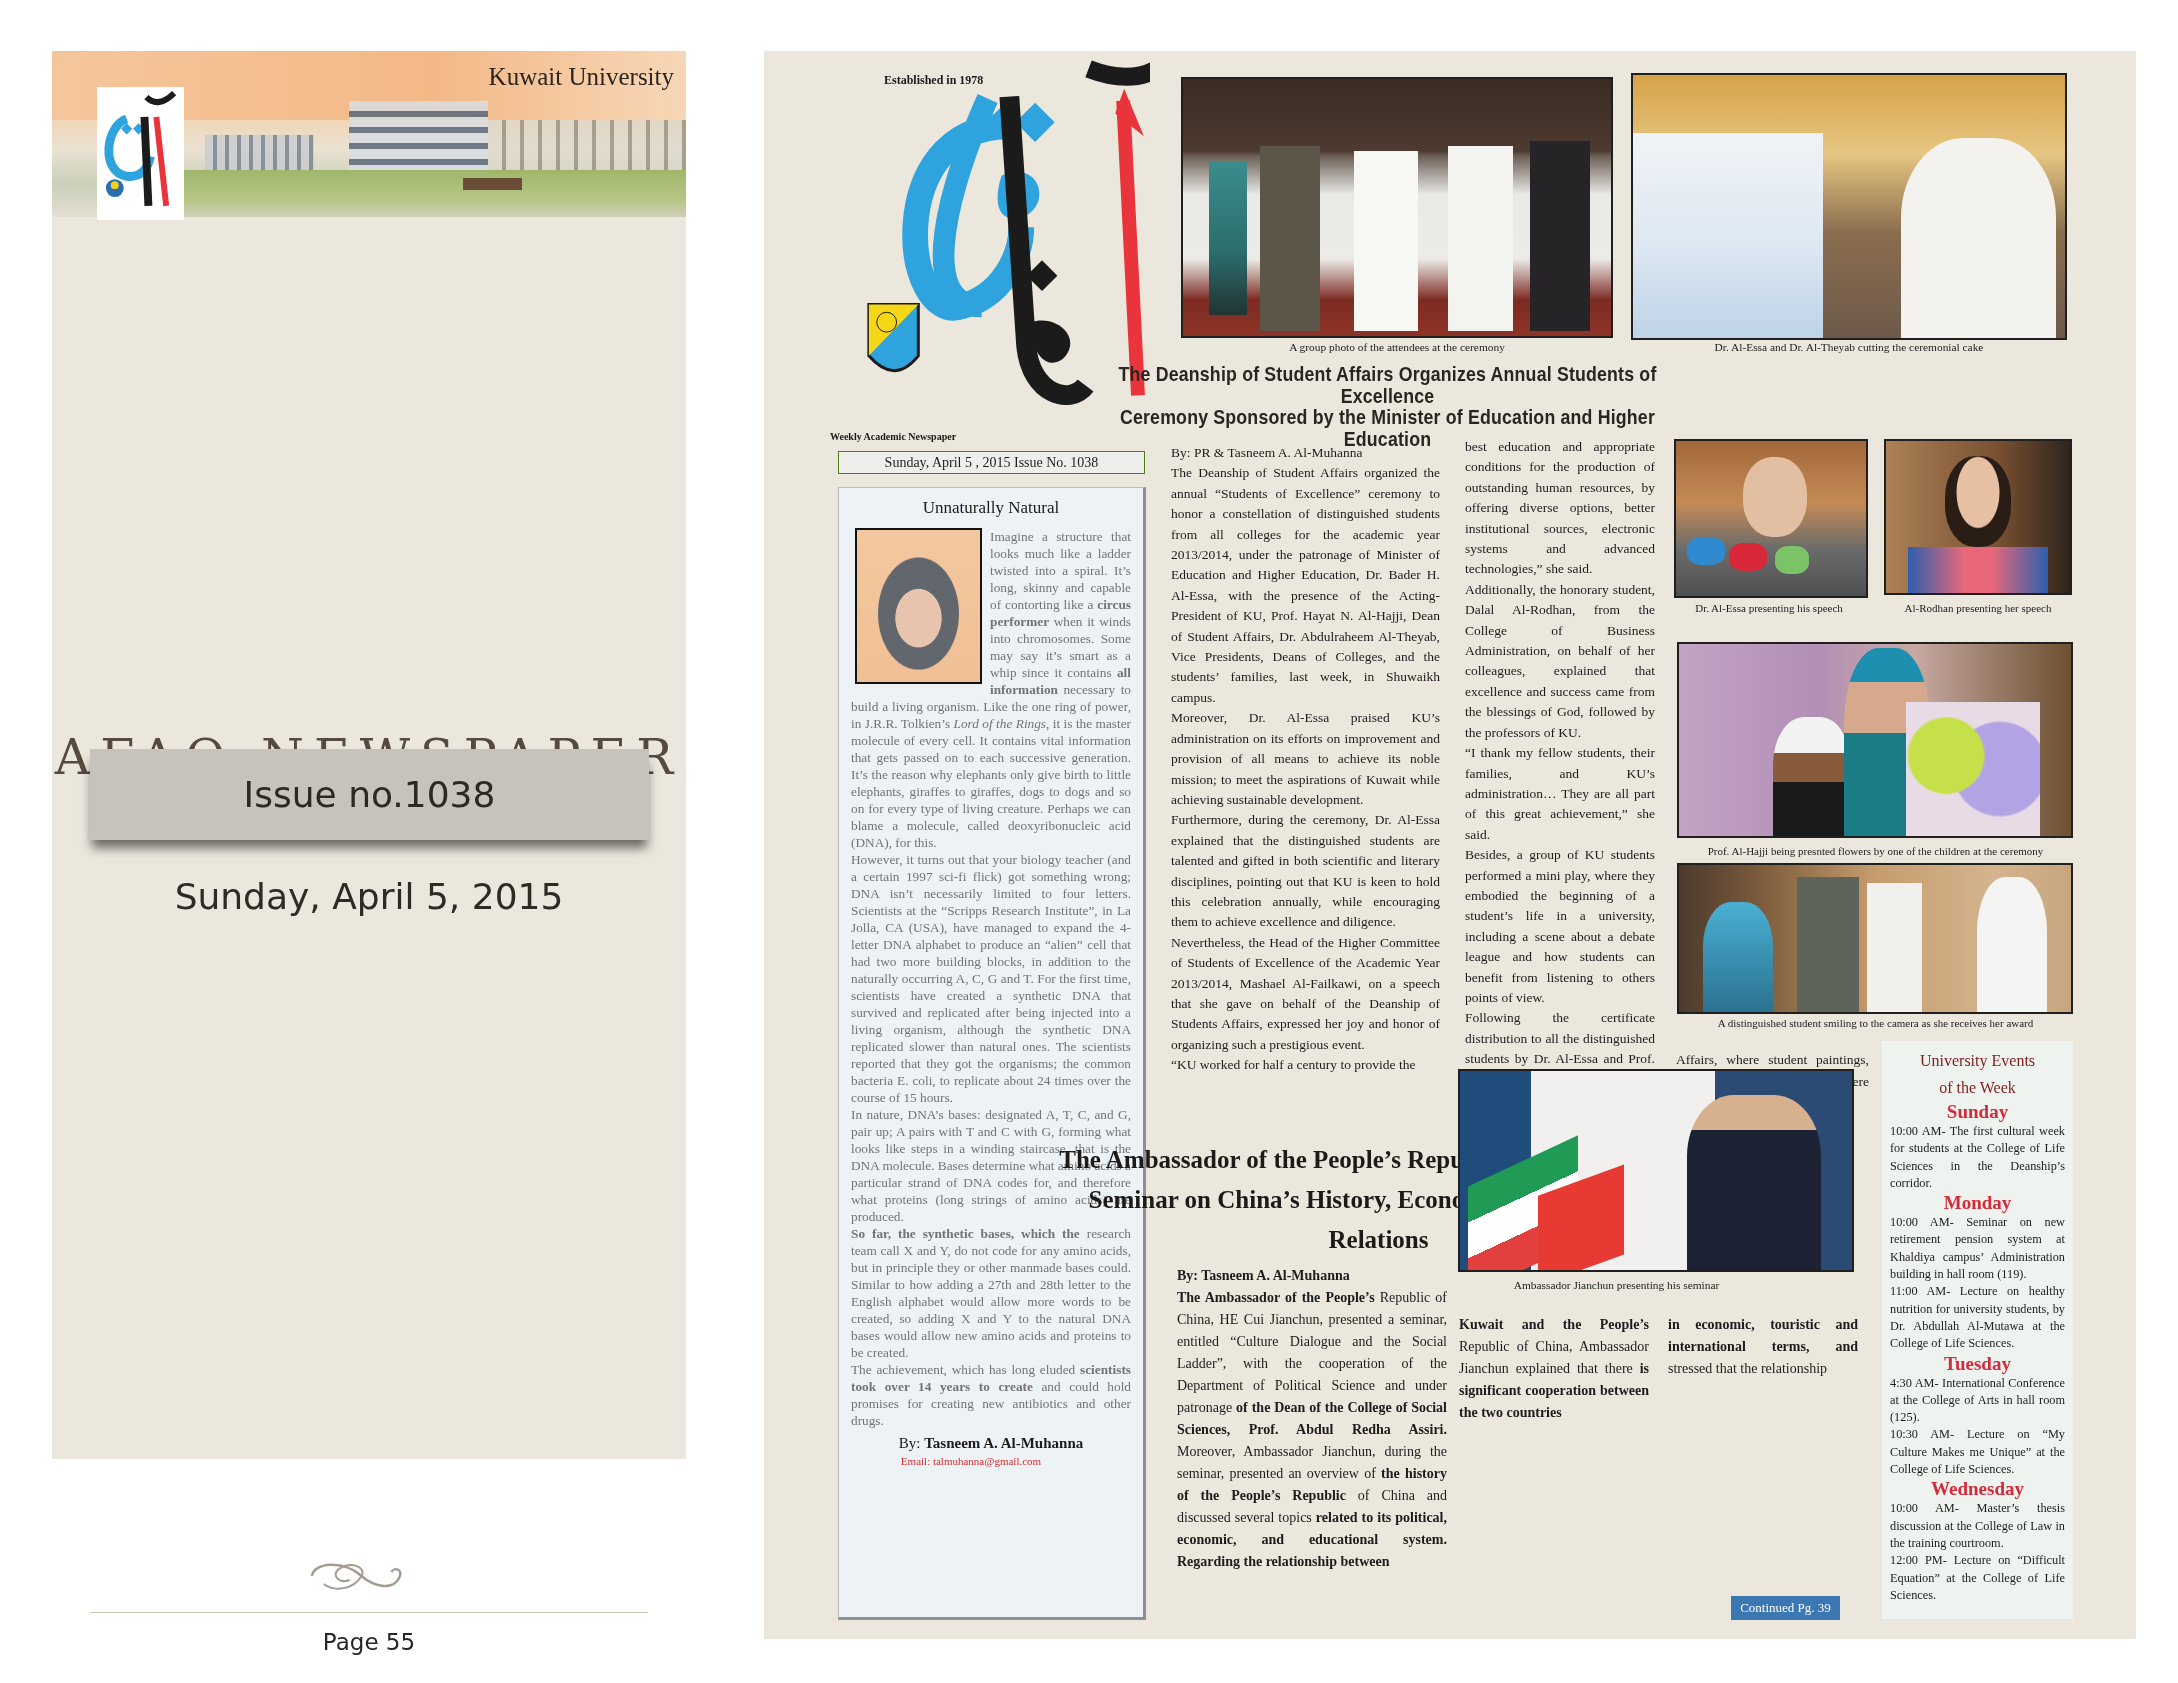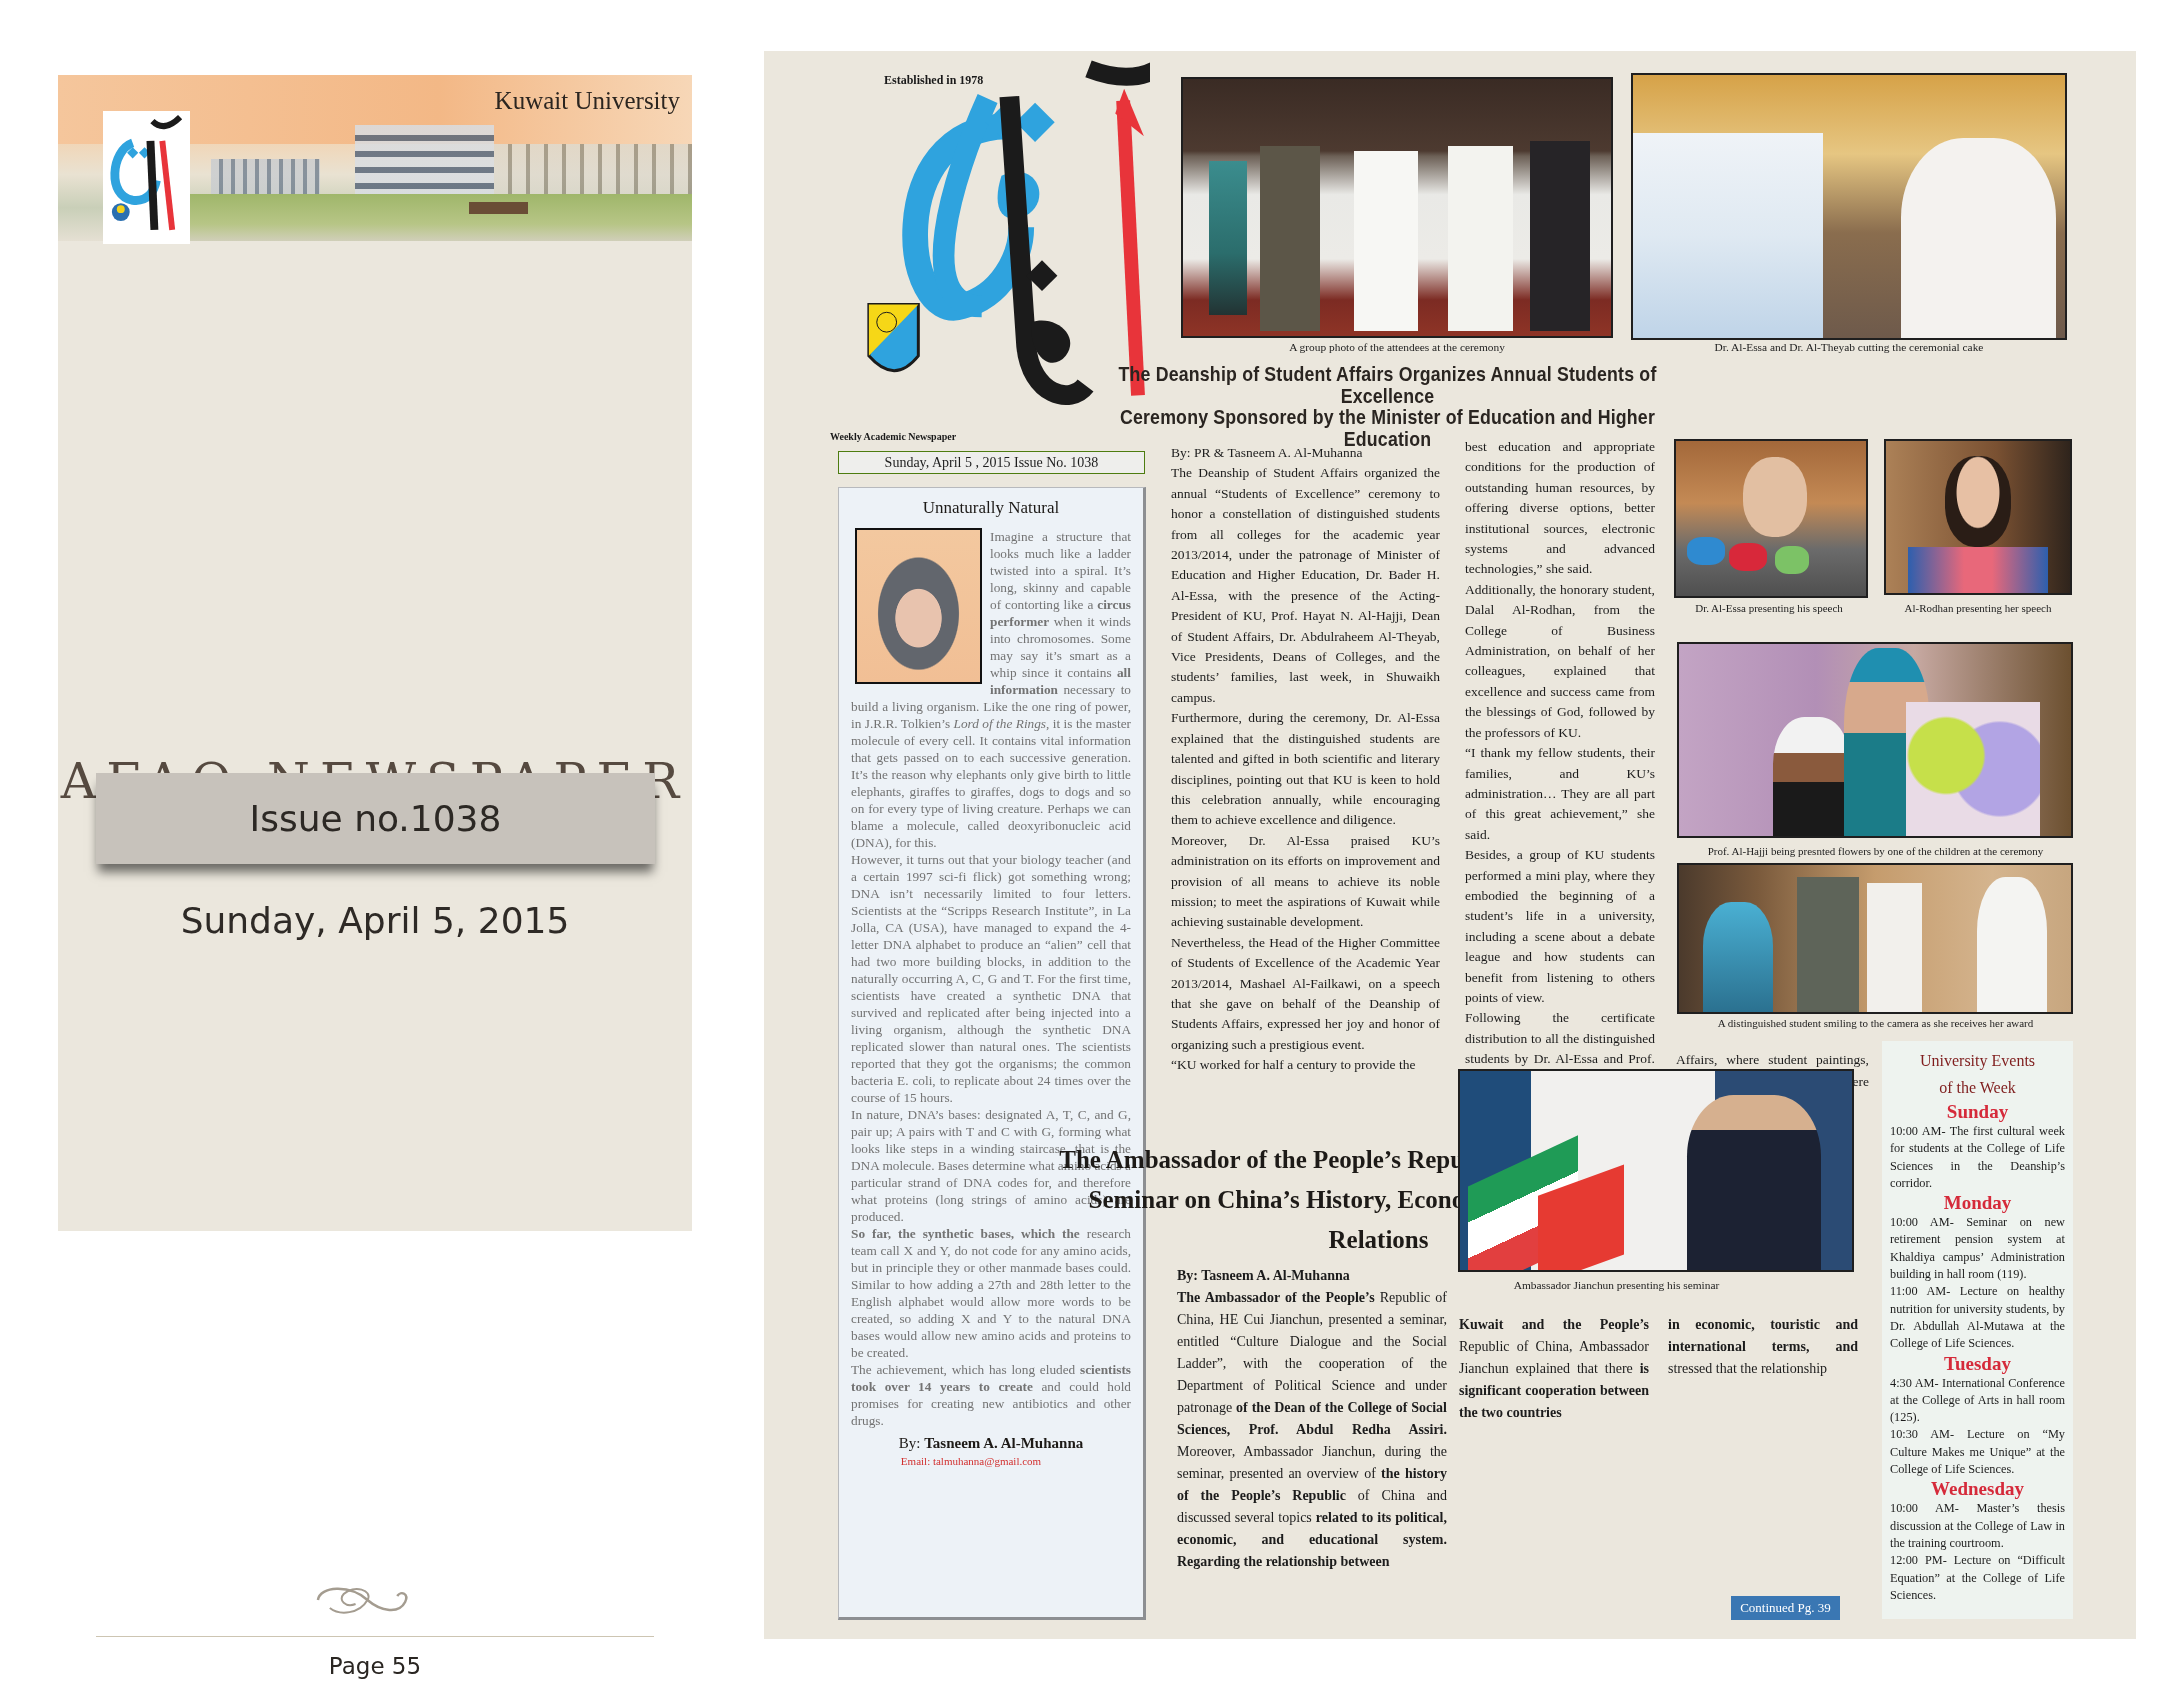--- a/index.html
+++ b/index.html
@@ -1,20 +1,20 @@
 <!DOCTYPE html>
 <html><head>
 <meta charset="utf-8">
 <style>
   * { box-sizing: border-box; margin: 0; padding: 0; }
   html, body { width: 2178px; height: 1683px; background: #ffffff; overflow: hidden; }
   body { position: relative; font-family: "Liberation Serif", serif; color: #1d1a17; }
 
   
-  .cover { position: absolute; left: 58px; top: 51px; width: 634px; height: 1156px; background: #ebe7dd; margin-top: 24px; }
+  .cover { position: absolute; left: 52px; top: 51px; width: 634px; height: 1408px; background: #ebe7dd; }
   .cover-banner { position: absolute; left: 0; top: 0; width: 634px; height: 166px; overflow: hidden;
     background: linear-gradient(180deg, #f0b98b 0%, #f5cfa8 30%, #e9e2d2 60%, #c9cfb8 80%, #e5e0d3 100%); }
   .cover-banner .sky { position: absolute; left: 0; top: 0; width: 100%; height: 69px; background: linear-gradient(90deg, #f5c69c 0%, #f3b886 60%, #f7d7b7 100%); }
   .cover-banner .bldg1 { position: absolute; left: 153px; top: 84px; width: 109px; height: 40px; background: repeating-linear-gradient(90deg,#c8ccd0 0 8px,#6f7e8f 8px 12px); opacity: .8; }
   .cover-banner .bldg2 { position: absolute; left: 297px; top: 50px; width: 139px; height: 69px; background: repeating-linear-gradient(180deg,#d9dde2 0 10px,#59677a 10px 16px); opacity: .85; }
   .cover-banner .bldg3 { position: absolute; left: 436px; top: 69px; width: 198px; height: 50px; background: repeating-linear-gradient(90deg,#dcd8cd 0 14px,#8b8574 14px 18px); opacity: .7; }
   .cover-banner .lawn { position: absolute; left: 119px; top: 119px; width: 515px; height: 50px; background: linear-gradient(180deg,#9fb66a,#b7c586 60%,#d5d1c2); }
   .cover-banner .bench { position: absolute; left: 411px; top: 127px; width: 59px; height: 12px; background: #6a4d36; }
   .cover-title { position: absolute; right: 12px; top: 12px; font-size: 25px; color: #2b2520; }
   .cover-logo { position: absolute; left: 45px; top: 36px; width: 87px; height: 133px; background: #ffffff; }
@@ -188,22 +188,22 @@
       <div class="man"></div>
     </div>
   <div class="caption" style="left:867px; top:290px; width:436px;">Dr. Al-Essa and Dr. Al-Theyab cutting the ceremonial cake</div>
 
   <div class="headline" style="left:297px; top:313px; width:653px;">The Deanship of Student Affairs Organizes Annual Students of Excellence</div>
   <div class="headline" style="left:297px; top:356px; width:653px;">Ceremony Sponsored by the Minister of Education and Higher Education</div>
 
   <div class="text-col" style="left:407px; top:392px; width:269px;">
     <p>By: PR &amp; Tasneem A. Al-Muhanna</p>
     <p>The Deanship of Student Affairs organized the annual “Students of Excellence” ceremony to honor a constellation of distinguished students from all colleges for the academic year 2013/2014, under the patronage of Minister of Education and Higher Education, Dr. Bader H. Al-Essa, with the presence of the Acting-President of KU, Prof. Hayat N. Al-Hajji, Dean of Student Affairs, Dr. Abdulraheem Al-Theyab, Vice Presidents, Deans of Colleges, and the students’ families, last week, in Shuwaikh campus.</p>
+    <p>Moreover, Dr. Al-Essa praised KU’s administration on its efforts on improvement and provision of all means to achieve its noble mission; to meet the aspirations of Kuwait while achieving sustainable development.</p>
     <p>Furthermore, during the ceremony, Dr. Al-Essa explained that the distinguished students are talented and gifted in both scientific and literary disciplines, pointing out that KU is keen to hold this celebration annually, while encouraging them to achieve excellence and diligence.</p>
-    <p>Moreover, Dr. Al-Essa praised KU’s administration on its efforts on improvement and provision of all means to achieve its noble mission; to meet the aspirations of Kuwait while achieving sustainable development.</p>
     <p>Nevertheless, the Head of the Higher Committee of Students of Excellence of the Academic Year 2013/2014, Mashael Al-Failkawi, on a speech that she gave on behalf of the Deanship of Students Affairs, expressed her joy and honor of organizing such a prestigious event.</p>
     <p>“KU worked for half a century to provide the</p>
   </div>
   <div class="text-col" style="left:701px; top:386px; width:190px;">
     <p>best education and appropriate conditions for the production of outstanding human resources, by offering diverse options, better institutional sources, electronic systems and advanced technologies,” she said.</p>
     <p>Additionally, the honorary student, Dalal Al-Rodhan, from the College of Business Administration, on behalf of her colleagues, explained that excellence and success came from the blessings of God, followed by the professors of KU.</p>
     <p>“I thank my fellow students, their families, and KU’s administration… They are all part of this great achievement,” she said.</p>
     <p>Besides, a group of KU students performed a mini play, where they embodied the beginning of a student’s life in a university, including a scene about a debate league and how students can benefit from listening to others points of view.</p>
     <p>Following the certificate distribution to all the distinguished students by Dr. Al-Essa and Prof. Al-Hajji, the attendees toured the talent exhibition, arranged by the Deanship of Student</p>
   </div>

